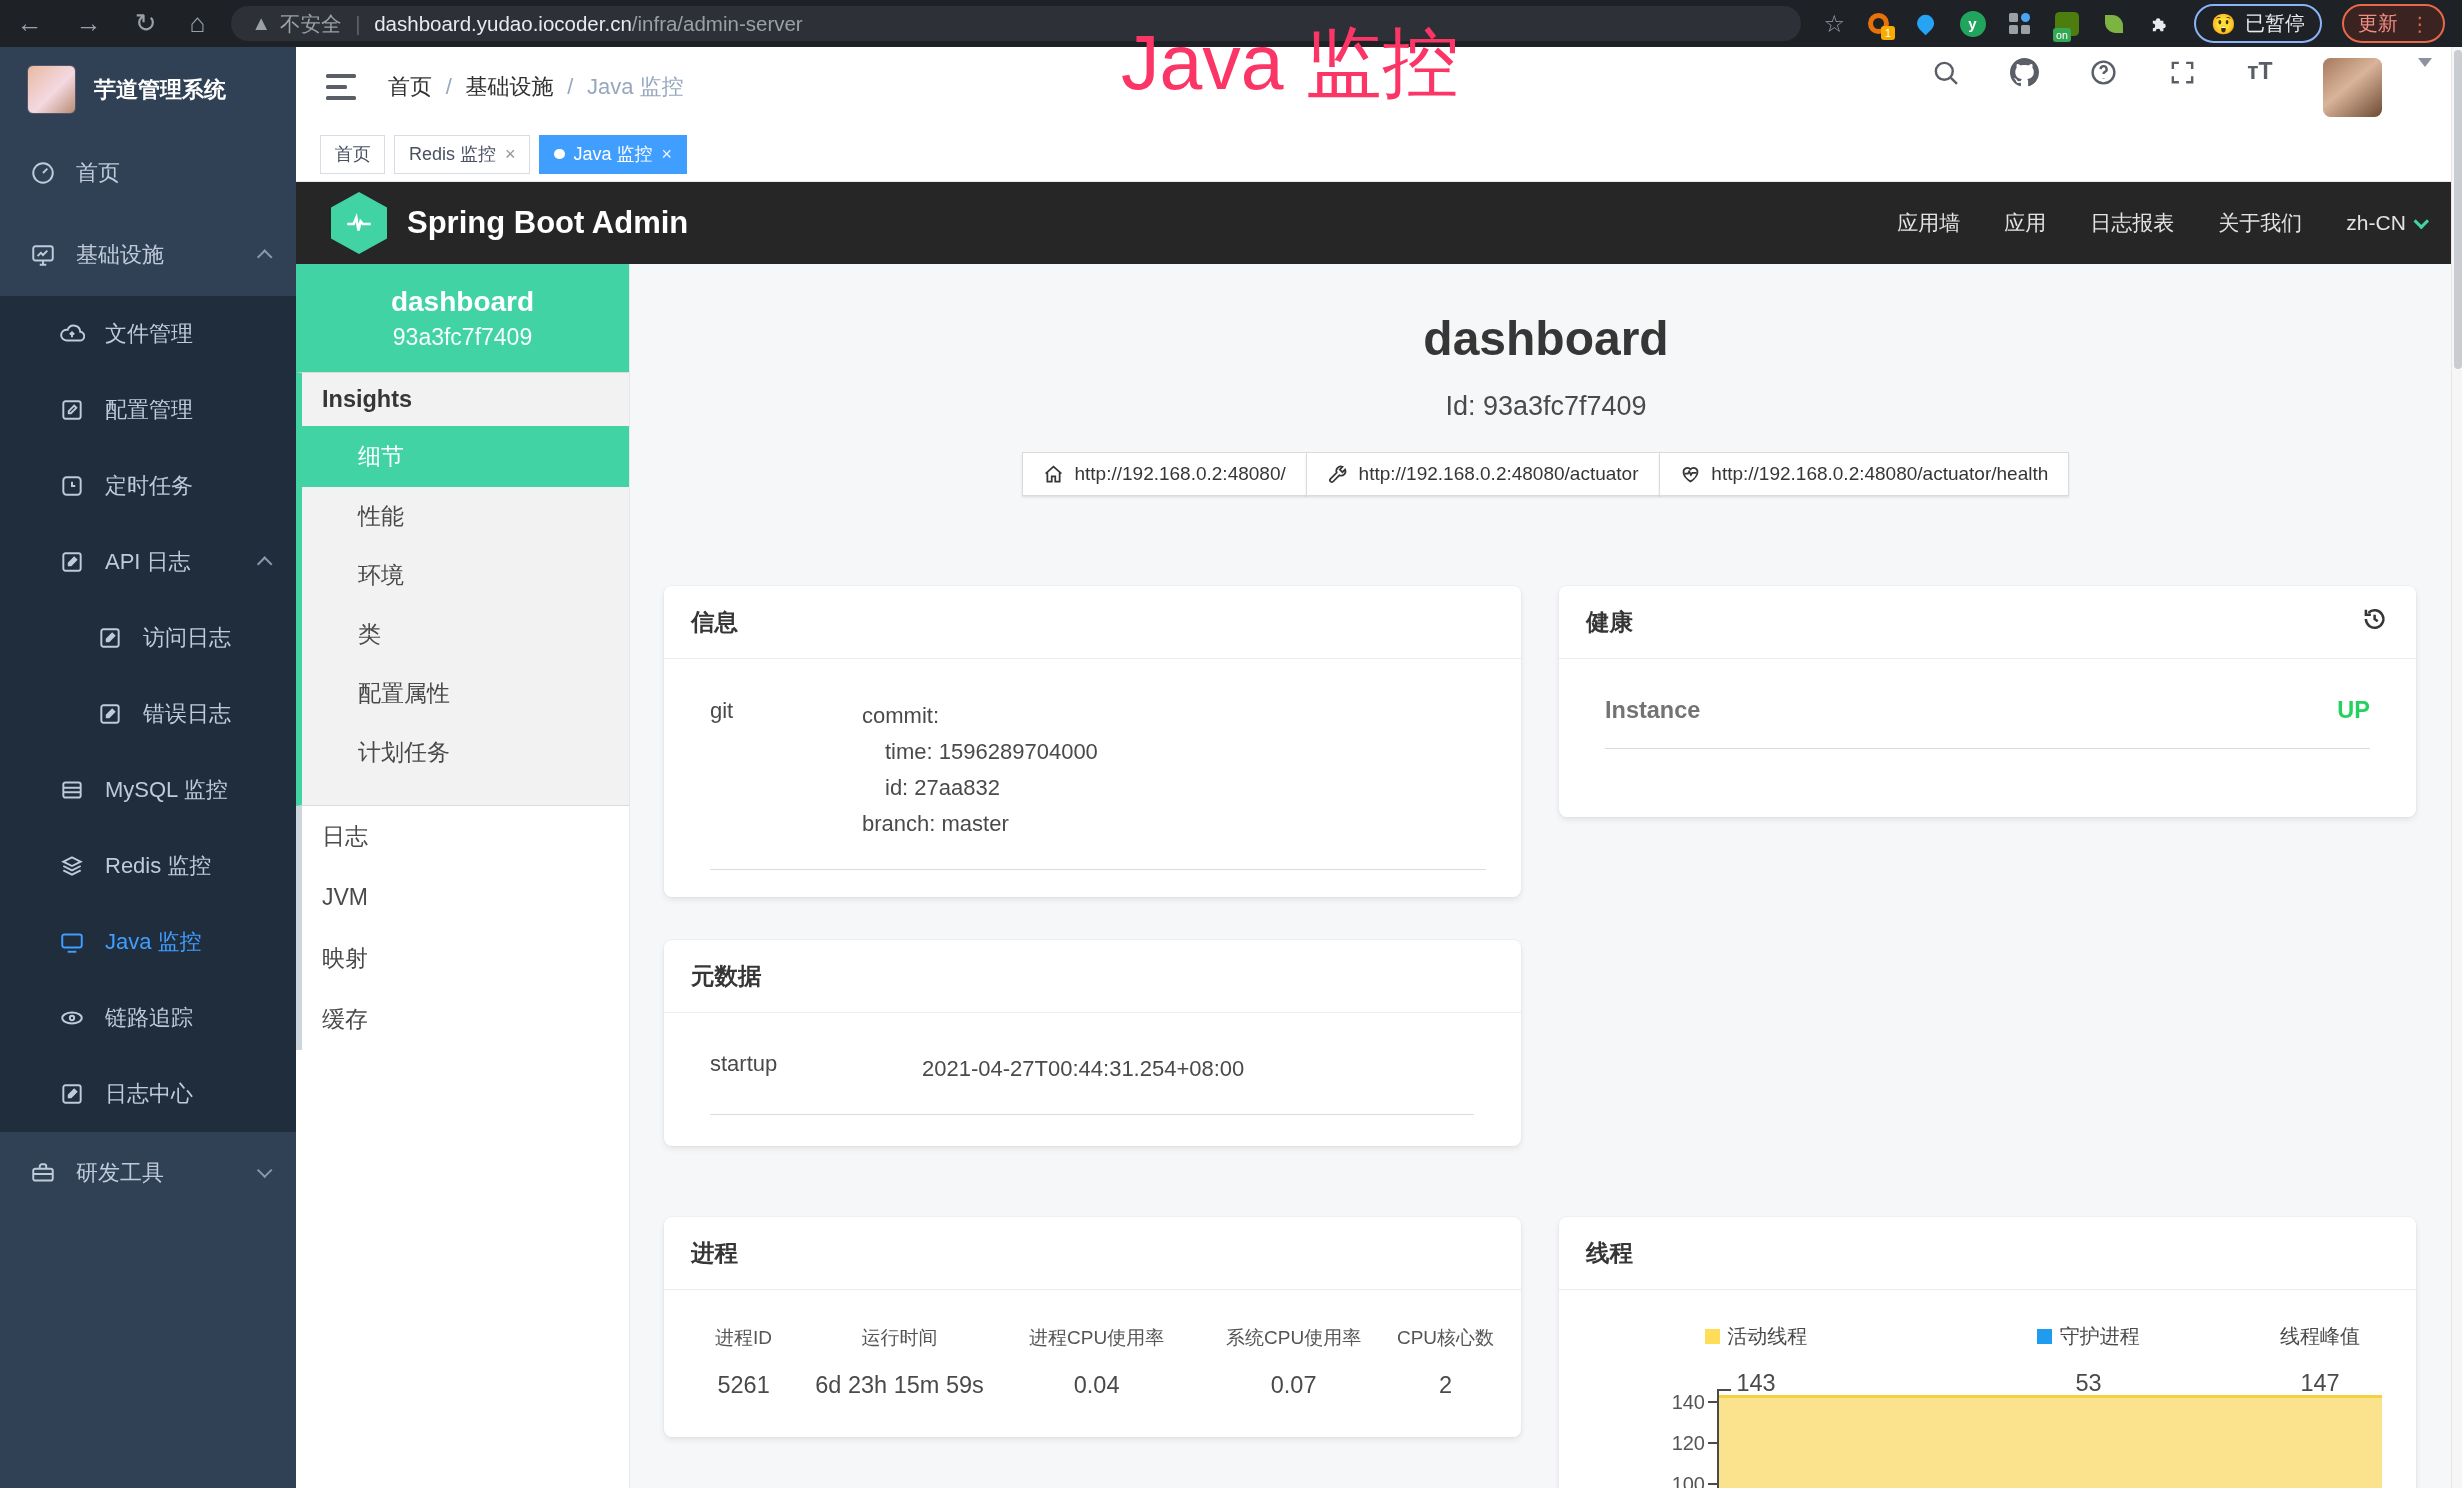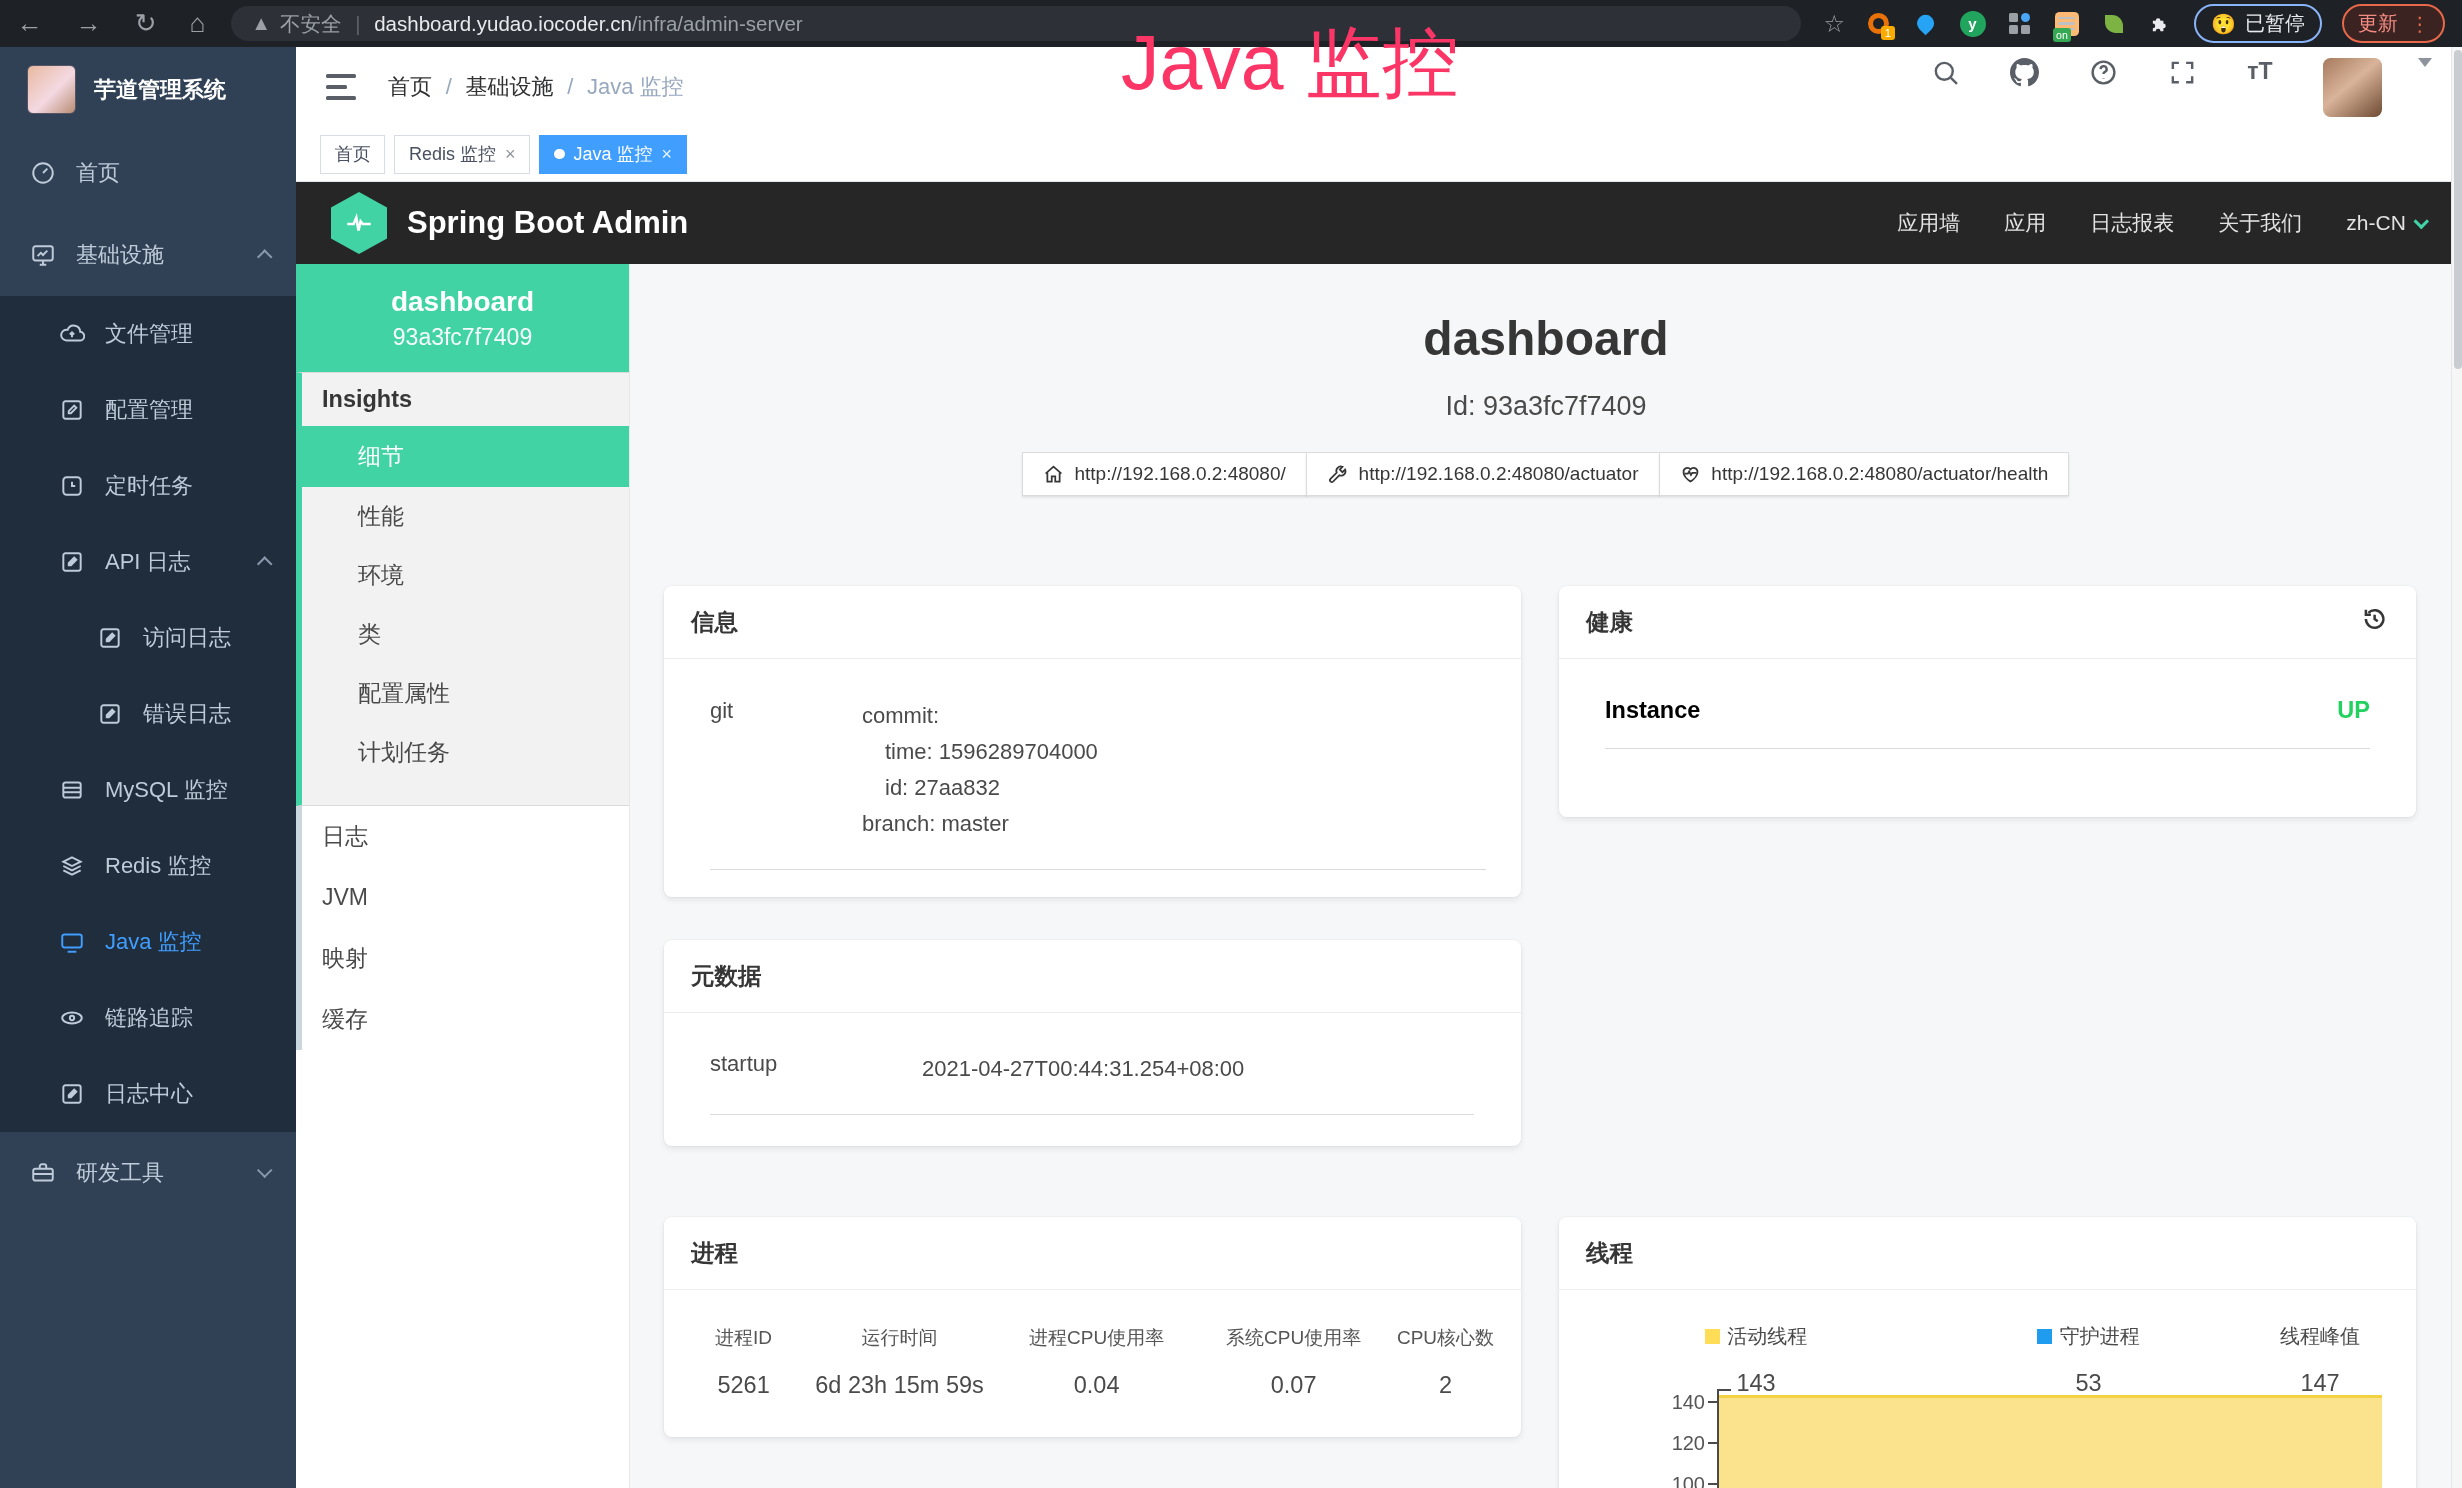--- a/index.html
+++ b/index.html
@@ -18,21 +18,21 @@
   .bright { display:flex; align-items:center; gap:20px; }
   .star { color:#9aa0a6; font-size:24px; }
   .extc { width:27px; height:27px; display:flex; align-items:center; justify-content:center; position:relative; }
   .ring { width:21px; height:21px; border:5.3px solid #e8710a; border-radius:50%; }
   .badge1 { position:absolute; right:-3px; bottom:-3px; background:#f9ab00; color:#fff; font-size:11.4px; width:14.4px; height:14.4px; border-radius:3px; display:flex; align-items:center; justify-content:center; }
   .pin { width:16.7px; height:16.7px; background:#27a3f5; border-radius:50% 50% 50% 0; transform:rotate(-45deg); }
   .ycirc { width:26px; height:26px; border-radius:50%; background:#21a55e; color:#fff; font-size:15px; font-weight:700; display:flex; align-items:center; justify-content:center; }
   .grid4 { width:21px; height:21px; display:grid; grid-template-columns:9px 9px; grid-template-rows:9px 9px; gap:3px; }
   .grid4 i { background:#9aa0a6; border-radius:1.5px; }
   .grid4 i.blue { background:#4aa5f5; border-radius:50%; }
-  .darksq { width:24px; height:24px; background:#fdba74; border-radius:4.6px; display:flex; flex-direction:column; justify-content:center; gap:3px; padding:0 3.8px; position:relative; }
+  .darksq { width:24px; height:24px; background:#4d7c0f; border-radius:4.6px; display:flex; flex-direction:row; justify-content:center; gap:3px; padding:0 3.8px; position:relative; }
   .darksq i { height:2.3px; background:#bdc1c6; border-radius:1.5px; }
   .onbadge { position:absolute; left:-1.5px; bottom:-6px; background:#34a853; color:#fff; font-size:10.6px; border-radius:3px; padding:0.8px 3px; }
   .leaf { width:18px; height:18px; background:#7cb342; border-radius:0 60% 0 60%; }
   .pill-paused { display:flex; align-items:center; gap:9px; border:2.3px solid #8ab4f8; border-radius:21px; padding:3.8px 15px; color:#e8eaed; font-size:20px; }
   .pill-update { display:flex; align-items:center; gap:12px; border:2.3px solid #e8694a; background:#3a2320; border-radius:21px; padding:3.8px 13.7px; color:#f28b82; font-size:20px; }
   .dots { color:#e8694a; font-size:20px; letter-spacing:0; }
 
   
   .annotation { position:absolute; left:1121px; top:12px; font-size:77px; color:#fb3566; z-index:20; font-weight:400; white-space:nowrap; }
 
@@ -115,21 +115,21 @@
   .kv-val { font-size:22px; color:#4a4a4a; line-height:36px; }
   .kv-val .ind { padding-left:23px; }
 
   .card-info { left:34px; top:322px; width:857px; height:311px; }
   .card-info .body { padding:39px 35px 0 46px; }
   .card-info .kv-label { width:152px; }
 
   .card-health { left:929px; top:322px; width:857px; height:231px; }
   .card-health .body { padding:38px 46px 0 46px; }
   .h-row { display:flex; align-items:center; justify-content:space-between; border-bottom:1.5px solid #dbdbdb; padding-bottom:24px; }
-  .h-name { font-size:23.5px; font-weight:700; color:#000000; }
+  .h-name { font-size:23.5px; font-weight:700; color:#737373; }
   .h-up { font-size:23.5px; font-weight:700; color:#23d160; }
 
   .card-meta { left:34px; top:676px; width:857px; height:206px; }
   .card-meta .body { padding:38px 47px 0 46px; }
   .card-meta .kv-label { width:212px; }
 
   .card-proc { left:34px; top:953px; width:857px; height:220px; }
   .proc-table { display:flex; padding:35px 18px 0; }
   .pcol { text-align:center; }
   .pcol .ph { font-size:19px; color:#555; }

